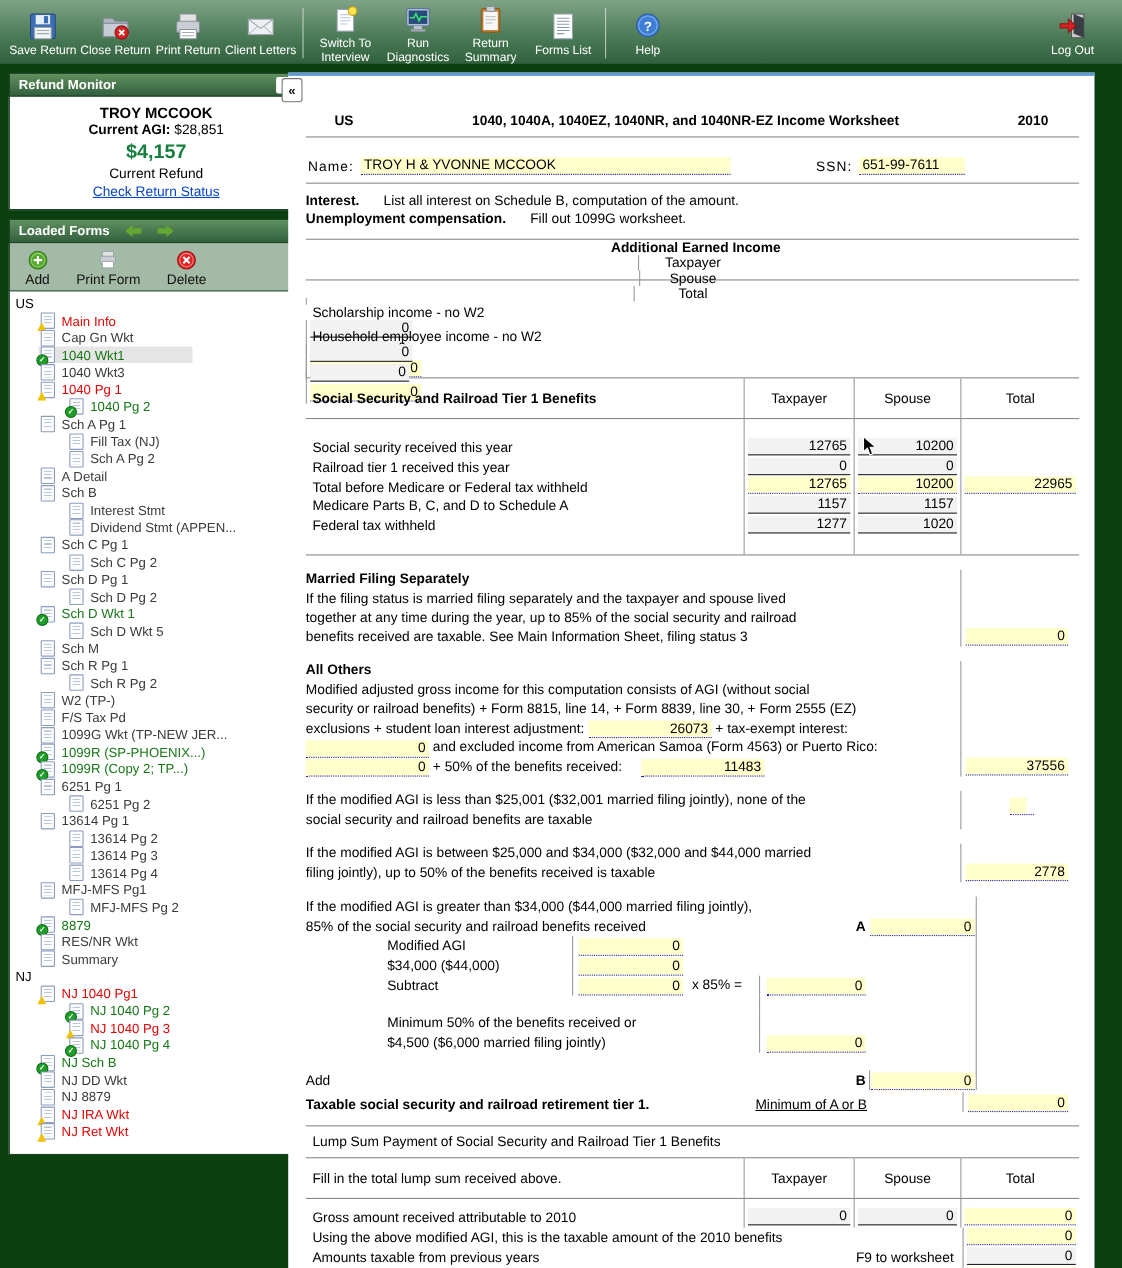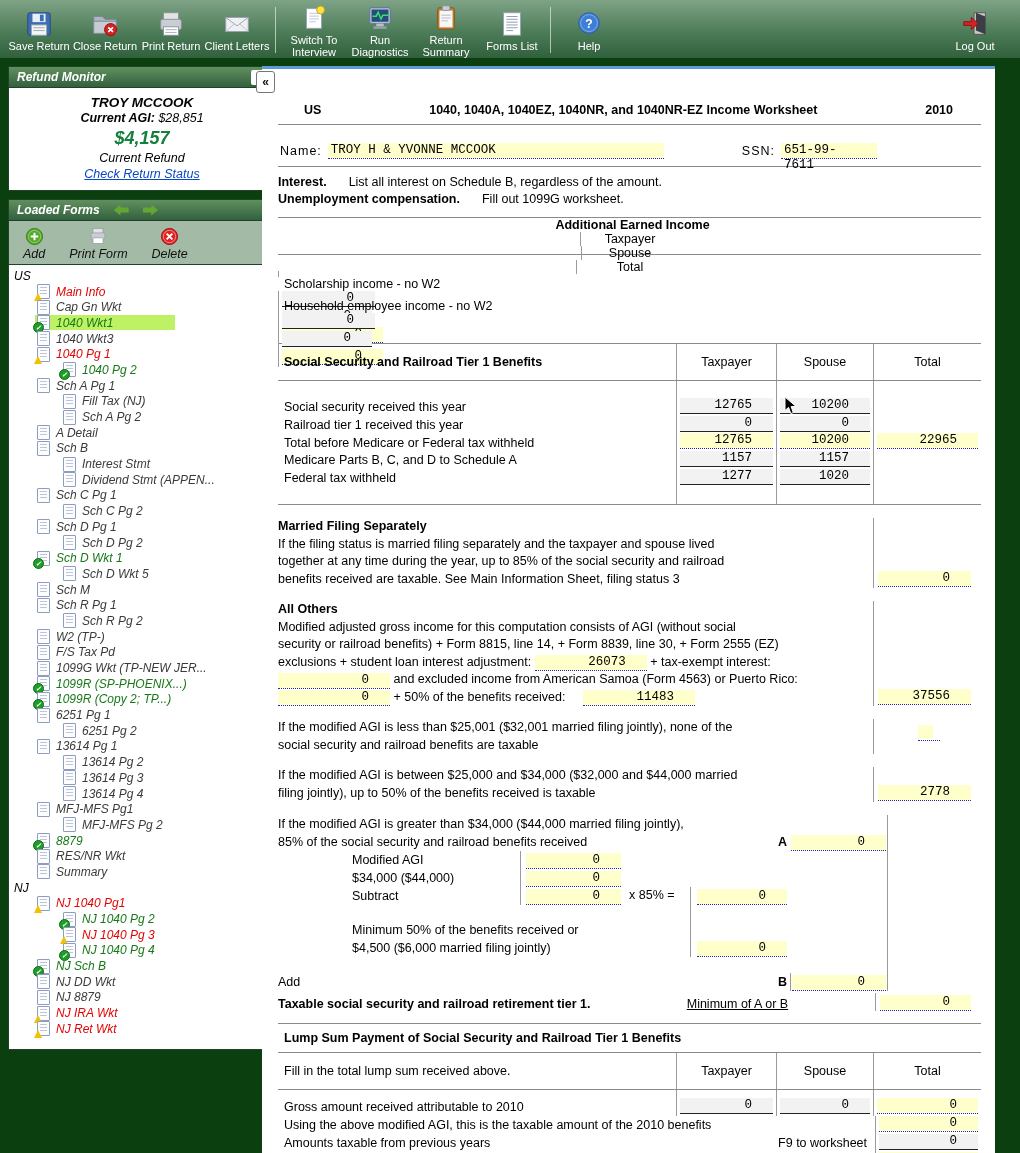--- a/index.html
+++ b/index.html
@@ -5,21 +5,21 @@
   html,body{margin:0;padding:0;}
   body{width:1020px;height:1153px;background:#0c3f10;font-family:"Liberation Sans",sans-serif;position:relative;overflow:hidden;}
   .b{font-weight:bold;}
   
   .toolbar{height:58px;background:linear-gradient(#7fa386,#4d7c58 55%,#31603d);display:flex;align-items:center;padding:2px 12px 0 6px;box-sizing:border-box;}
   .tb-item{width:66px;display:flex;flex-direction:column;align-items:center;color:#fff;font-size:11px;line-height:12px;text-align:center;cursor:default;}
   .tb-ic{height:32px;display:flex;align-items:center;justify-content:center;}
   .tb-sep{width:1px;height:46px;background:#d7e3d9;margin:0 5px;opacity:.75;}
   .tb-spacer{flex:1;}
   
-  .sidebar{position:absolute;left:0;top:58px;width:280px;bottom:0;padding:8px 4px 0 8px;box-sizing:border-box;font-style:italic;}
+  .sidebar{position:absolute;left:0;top:58px;width:280px;bottom:0;padding:8px 4px 0 8px;box-sizing:border-box;}
   .panel-header{background:linear-gradient(#61905f,#33603e);color:#fff;font-weight:bold;font-size:12px;height:22px;display:flex;align-items:center;padding:0 8px;border:1px solid #1e4427;box-sizing:border-box;}
   .collapse-btn{margin-left:auto;width:16px;height:15px;background:#fff;border-radius:2px;color:#2a62c9;display:flex;align-items:center;justify-content:center;font-size:11px;font-weight:bold;}
   .collapse-btn span{transform:rotate(90deg);display:inline-block;}
   .refund-body{background:#fff;border:1px solid #1e4427;border-top:none;text-align:center;padding:7px 4px 9px;font-size:12px;color:#000;}
   .rm-name{font-size:13.5px;font-weight:bold;}
   .rm-agi{font-size:12.5px;margin-top:1px;}
   .rm-amt{font-size:18px;font-weight:bold;color:#15803d;margin-top:3px;}
   .rm-cap{margin-top:2px;font-size:12.5px;}
   .rm-link{color:#0b46c4;text-decoration:underline;font-size:12.5px;display:inline-block;margin-top:2px;cursor:pointer;}
   .lf-header{margin-top:8px;}
@@ -27,39 +27,39 @@
   .arr{width:15px;height:11px;background:#63a631;clip-path:polygon(0 50%,45% 0,45% 28%,100% 28%,100% 72%,45% 72%,45% 100%);}
   .arr.right{transform:scaleX(-1);}
   .forms-toolbar{background:#a3bba6;display:flex;gap:24px;padding:4px 4px 3px 14px;border:1px solid #1e4427;border-top:none;box-sizing:border-box;}
   .ft-btn{display:flex;flex-direction:column;align-items:center;font-size:12.5px;color:#111;cursor:default;}
   .ft-ic{height:22px;display:flex;align-items:center;justify-content:center;}
   .tree{background:#fff;border:1px solid #1e4427;border-top:none;height:785px;font-size:12px;color:#3a3a3a;overflow:hidden;padding-top:3px;box-sizing:border-box;}
   .tree-row{height:15.7px;display:flex;align-items:center;white-space:nowrap;padding-left:26px;}
   .tree-row.sec{padding-left:5px;color:#000;}
   .tree-row.ind2{padding-left:52px;}
   .hl{display:flex;align-items:center;padding:0 2px;}
-  .sel .hl{background:#bef264;color:#fff;padding-right:62px;}
+  .sel .hl{background:#e5e5e5;color:#fff;padding-right:62px;}
   .t-warn .lbl{color:#e00505;}
   .t-done .lbl{color:#187818;}
   .doc{position:relative;display:inline-block;width:11px;height:13px;background:#fdfdfd;border:1px solid #8d9cc0;border-radius:1px;margin-right:6px;flex:none;}
   .doc:before{content:"";position:absolute;left:2px;right:2px;top:2px;height:9px;background:repeating-linear-gradient(#bcc6da 0,#bcc6da 1px,transparent 1px,transparent 3px);}
   .doc.warn:after{content:"";position:absolute;left:-4px;bottom:-3px;width:0;height:0;border-left:4.5px solid transparent;border-right:4.5px solid transparent;border-bottom:8px solid #f2c200;}
   .doc.done:after{content:"\2713";position:absolute;left:-5px;bottom:-4px;width:9px;height:9px;border-radius:50%;background:#1e9e28;border:1px solid #0d6d15;color:#fff;font-size:7px;line-height:9px;text-align:center;font-weight:bold;}
   
   .main{position:absolute;left:262px;top:66px;width:733px;bottom:0;background:#fff;border-top:3px solid #5e9bd6;box-sizing:border-box;}
   .collapse-tab{position:absolute;left:256px;top:71px;width:17px;height:20px;background:#fff;border:1px solid #777;border-radius:3px;color:#111;font-weight:bold;font-size:12px;display:flex;align-items:center;justify-content:center;z-index:5;}
   .sheet{padding:34px 14px 0 16px;font-size:12.5px;color:#000;}
   .ws-header{display:flex;align-items:baseline;}
   .ws-header .jx{margin-left:26px;}
   .ws-header .title{flex:1;text-align:center;}
   .ws-header .yr{margin-right:28px;}
   .rule{border:none;border-top:1px solid #8a8a8a;margin:7px 0;}
   .name-row{display:flex;align-items:flex-end;height:24px;margin:10px 0 6px;}
   .name-row .lab{padding:0 6px 1px 2px;letter-spacing:1px;}
-  .fld{box-sizing:border-box;font-size:12.5px;height:16px;line-height:15px;text-align:right;padding-right:21px;color:#000;font-family:Liberation Mono, monospace;}
+  .fld{box-sizing:border-box;font-size:12.5px;height:16px;line-height:15px;text-align:right;padding-right:3px;color:#000;}
   .entry{background:#ffffcc;border-bottom:1px dotted #2323cf;}
   .calc{background:#f2f2f2;border-bottom:1px solid #222;}
   .name-f{width:336px;text-align:left;padding-left:3px;}
   .ssn-f{width:96px;text-align:left;padding-left:3px;margin-right:104px;}
   .intro{line-height:16.5px;margin:6px 0 10px;}
   .intro .gap{margin-left:22px;}
   
   .tbl{border-top:1px solid #8a8a8a;border-bottom:1px solid #8a8a8a;}
   .tbl+.tbl{border-top:none;}
   .trow{display:flex;}
@@ -97,21 +97,21 @@
   .sub-l{width:168px;display:flex;align-items:flex-end;}
   .sub-f{width:101px;box-sizing:border-box;display:flex;align-items:flex-end;}
   .sub-f .fld{flex:1;margin-left:5px;}
   .sub-x{width:69px;display:flex;align-items:flex-end;padding-bottom:1px;box-sizing:border-box;padding-left:8px;}
   .sub-r{width:100px;box-sizing:border-box;display:flex;align-items:flex-end;}
   .sub-r .fld{flex:1;margin:0 3px 0 6px;}
   .gap16{height:16px;}
   .midtxt{width:197px;box-sizing:border-box;display:flex;align-items:flex-end;padding-left:5px;text-decoration:underline;}
   
   .lump{border-top:1px solid #8a8a8a;margin-top:12px;}
-  .lump-title{font-weight:bold;padding:7px 0 7px 6px;border-bottom:1px solid #8a8a8a;}
+  .lump-title{font-weight:normal;padding:7px 0 7px 6px;border-bottom:1px solid #8a8a8a;}
   .lump .thead{height:36px;}
   .lump .trow:not(.thead){height:18px;}
   .lump .subt{flex:1;padding-left:6px;}
   .span-lab{width:609px;display:flex;align-items:center;padding-left:6px;box-sizing:border-box;}
   .span-lab .note{margin-left:auto;padding-right:8px;}
   .cursor{position:absolute;left:784px;top:396px;z-index:9;pointer-events:none;}
 </style>
 </head>
 <body>
 
@@ -593,21 +593,21 @@
     <hr class="rule">
     <div class="name-row">
       <span class="lab">Name:</span>
       <span class="fld entry name-f">TROY H &amp; YVONNE MCCOOK</span>
       <span style="flex:1"></span>
       <span class="lab">SSN:</span>
       <span class="fld entry ssn-f">651-99-7611</span>
     </div>
     <hr class="rule">
     <div class="intro">
-      <div><span class="b">Interest.</span><span class="gap">List all interest on Schedule B,  regardless of the amount.</span></div>
+      <div><span class="b">Interest.</span><span class="gap">List all interest on Schedule B,  computation of the amount.</span></div>
       <div><span class="b">Unemployment compensation.</span><span class="gap">Fill out 1099G worksheet.</span></div>
     </div>
 
     <div id="tbl-aei" class="tbl aei">
         <div class="trow thead">
           <div class="tcell title b">Additional Earned Income</div>
           <div class="thc w-t">Taxpayer</div>
           <div class="thc w-s">Spouse</div>
           <div class="thc w-tot">Total</div>
         </div>

